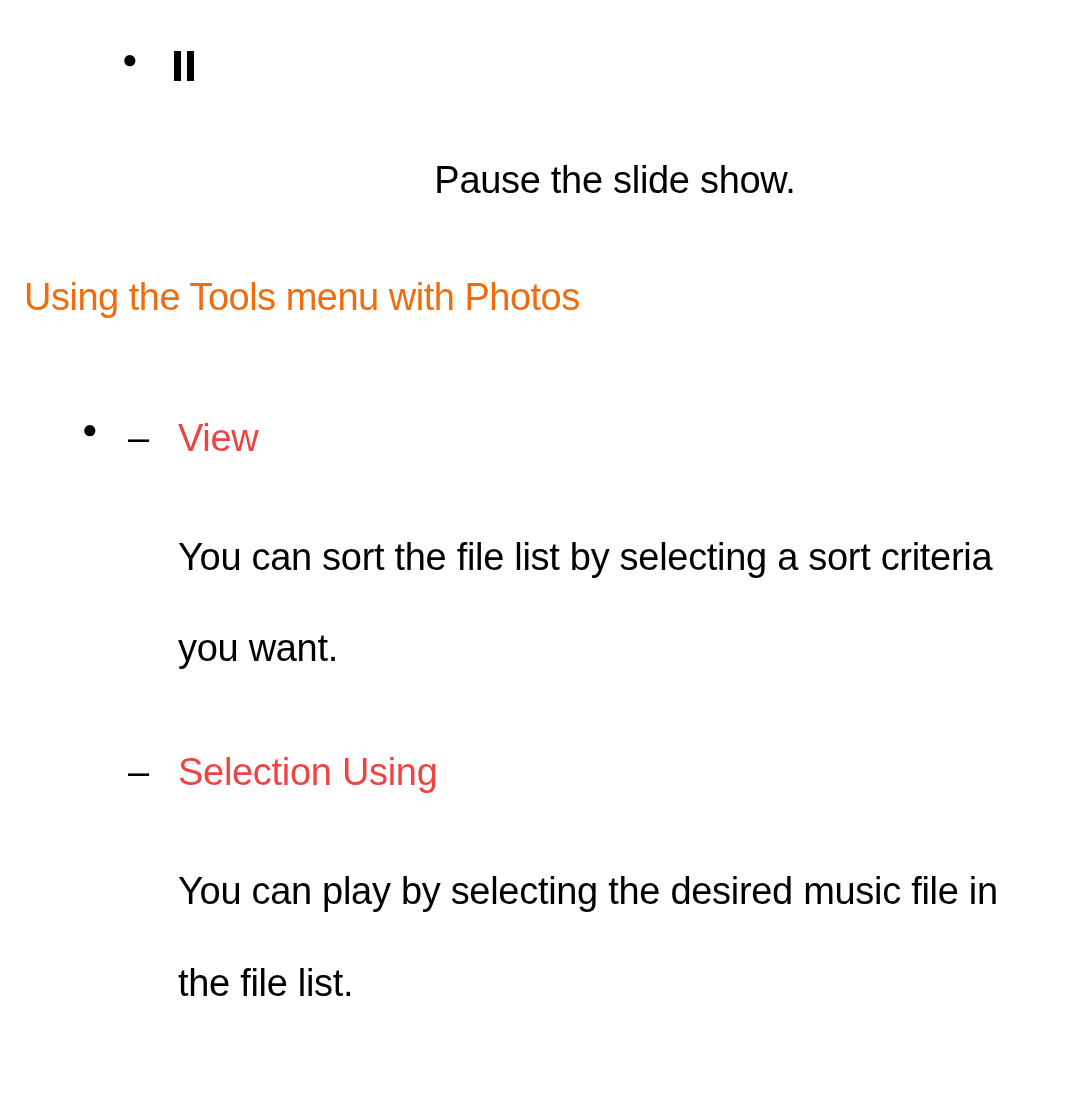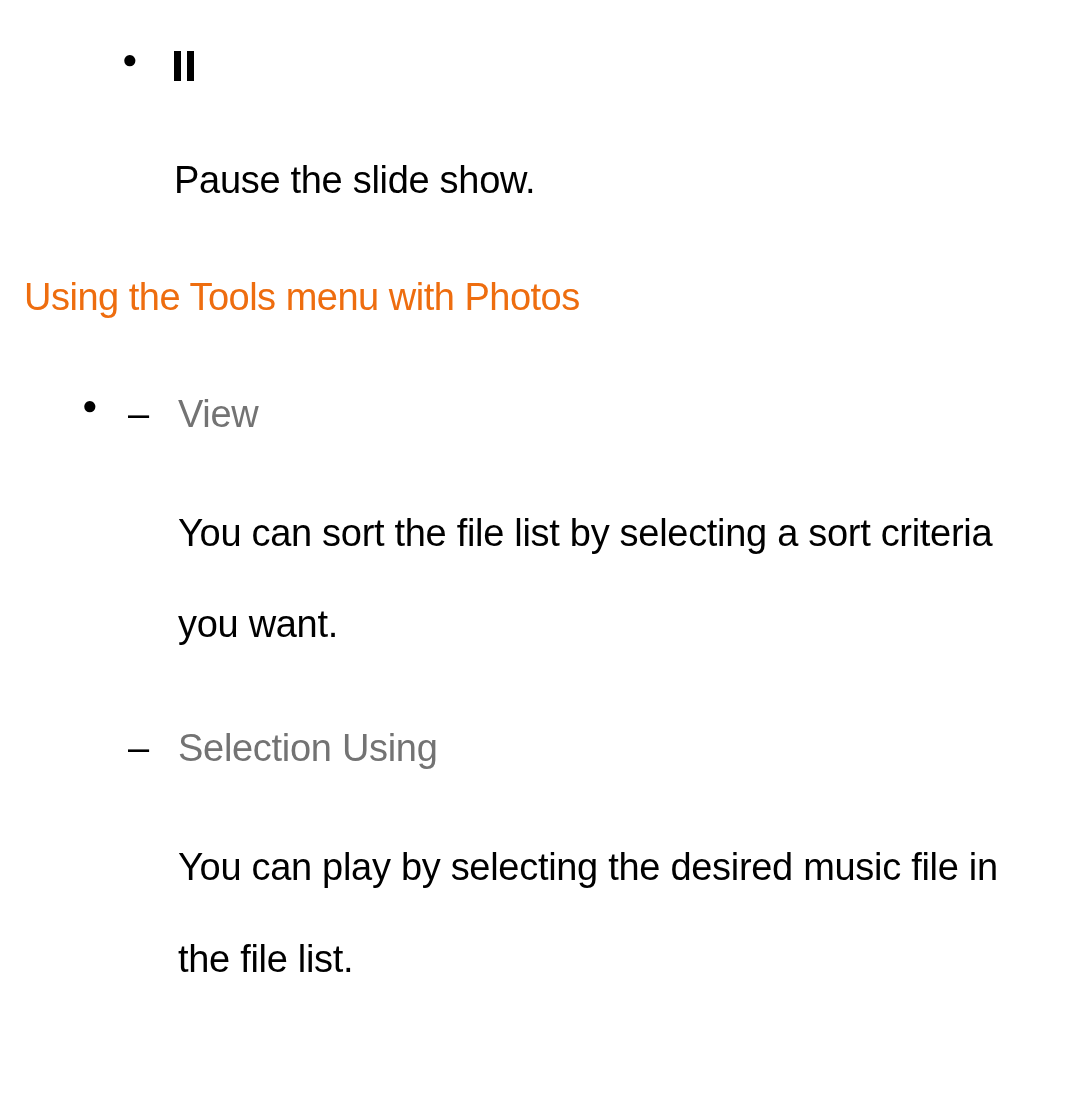--- a/index.html
+++ b/index.html
@@ -52,21 +52,21 @@
     .pause-bar {
       width: 7px;
       height: 30px;
       background: #000000;
     }
     
     .section-heading {
       color: #ee6d0f;
       font-size: 38px;
       font-weight: normal;
-      margin-bottom: 60px;
+      margin-bottom: 84px;
       margin-top: 40px;
       letter-spacing: -0.5px;
     }
     
     .outer-list {
       list-style: none;
       padding-left: 0;
     }
     
     .outer-item {
@@ -101,32 +101,33 @@
     
     .dash-item::before {
       content: "–";
       position: absolute;
       left: 6px;
       top: 0;
       font-size: 38px;
     }
     
     .dash-title {
-      color: #737373;
+      color: #ef4444;
       margin-bottom: 45px;
       letter-spacing: -0.3px;
     }
     
     .dash-description {
       line-height: 2.4;
       letter-spacing: -0.3px;
     }
     
     .intro-text {
       letter-spacing: -0.3px;
+      text-align: center;
     }
   </style>
 </head>
 <body>
 
 <ul class="bullet-list">
   <li class="bullet-item">
     <div class="pause-icon-container">
       <span class="pause-icon">
         <span class="pause-bar"></span>

